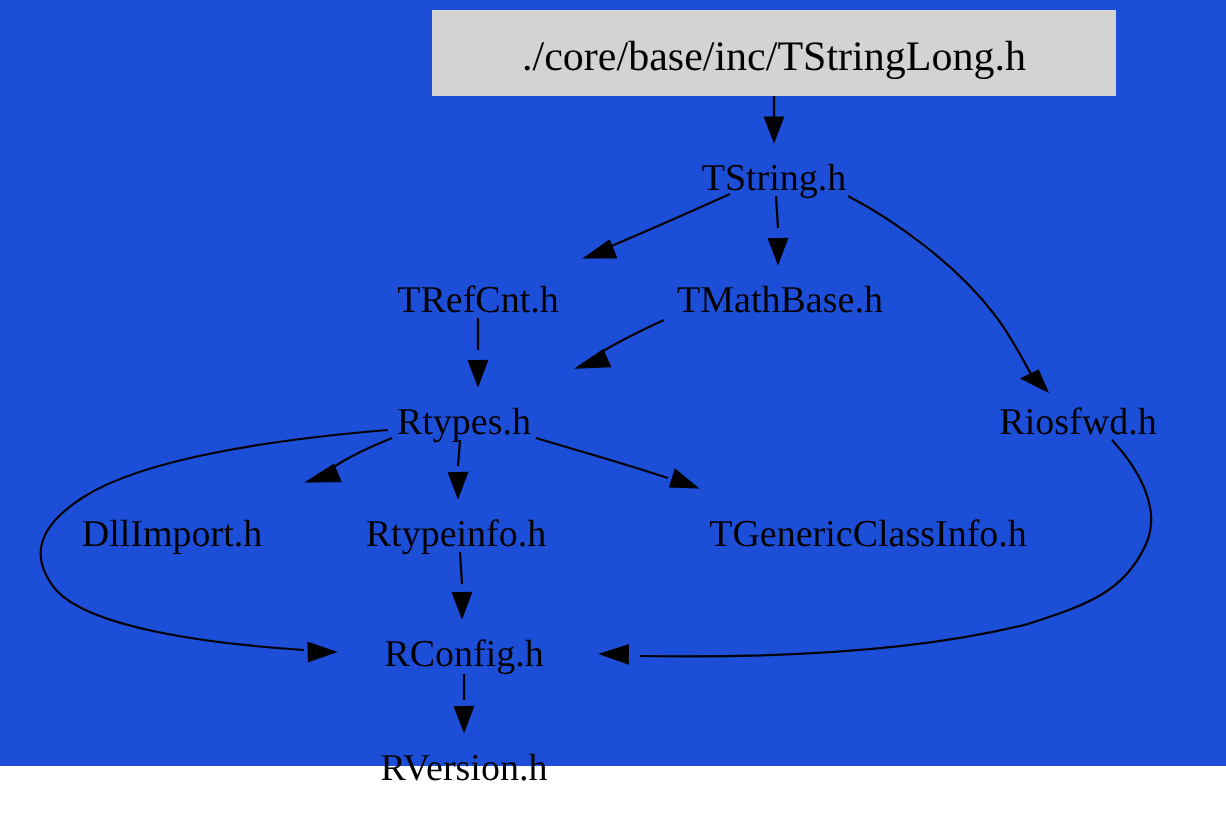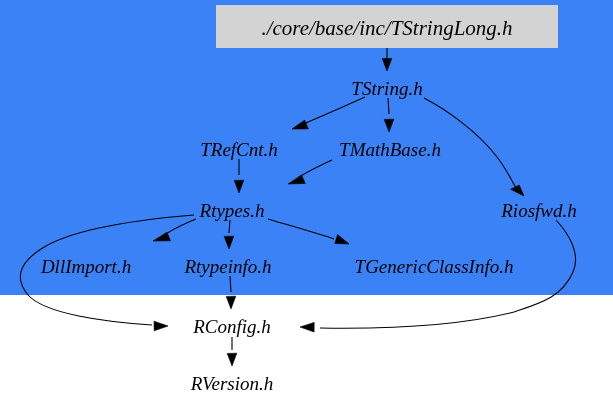--- a/index.html
+++ b/index.html
@@ -9,23 +9,22 @@
   }
   body {
     width: 613px;
     height: 411px;
     overflow: hidden;
     font-family: "Liberation Serif", "DejaVu Serif", serif;
   }
   #graph-root {
     position: relative;
     width: 613px;
-    height: 295px;
-    background: #3b82f6;
-    font-style: italic;
+    height: 383px;
+    background: #1d4ed8;
   }
   svg#graph-svg {
     position: absolute;
     top: 0;
     left: 0;
     width: 613px;
     height: 411px;
     display: block;
   }
   .node-label {

